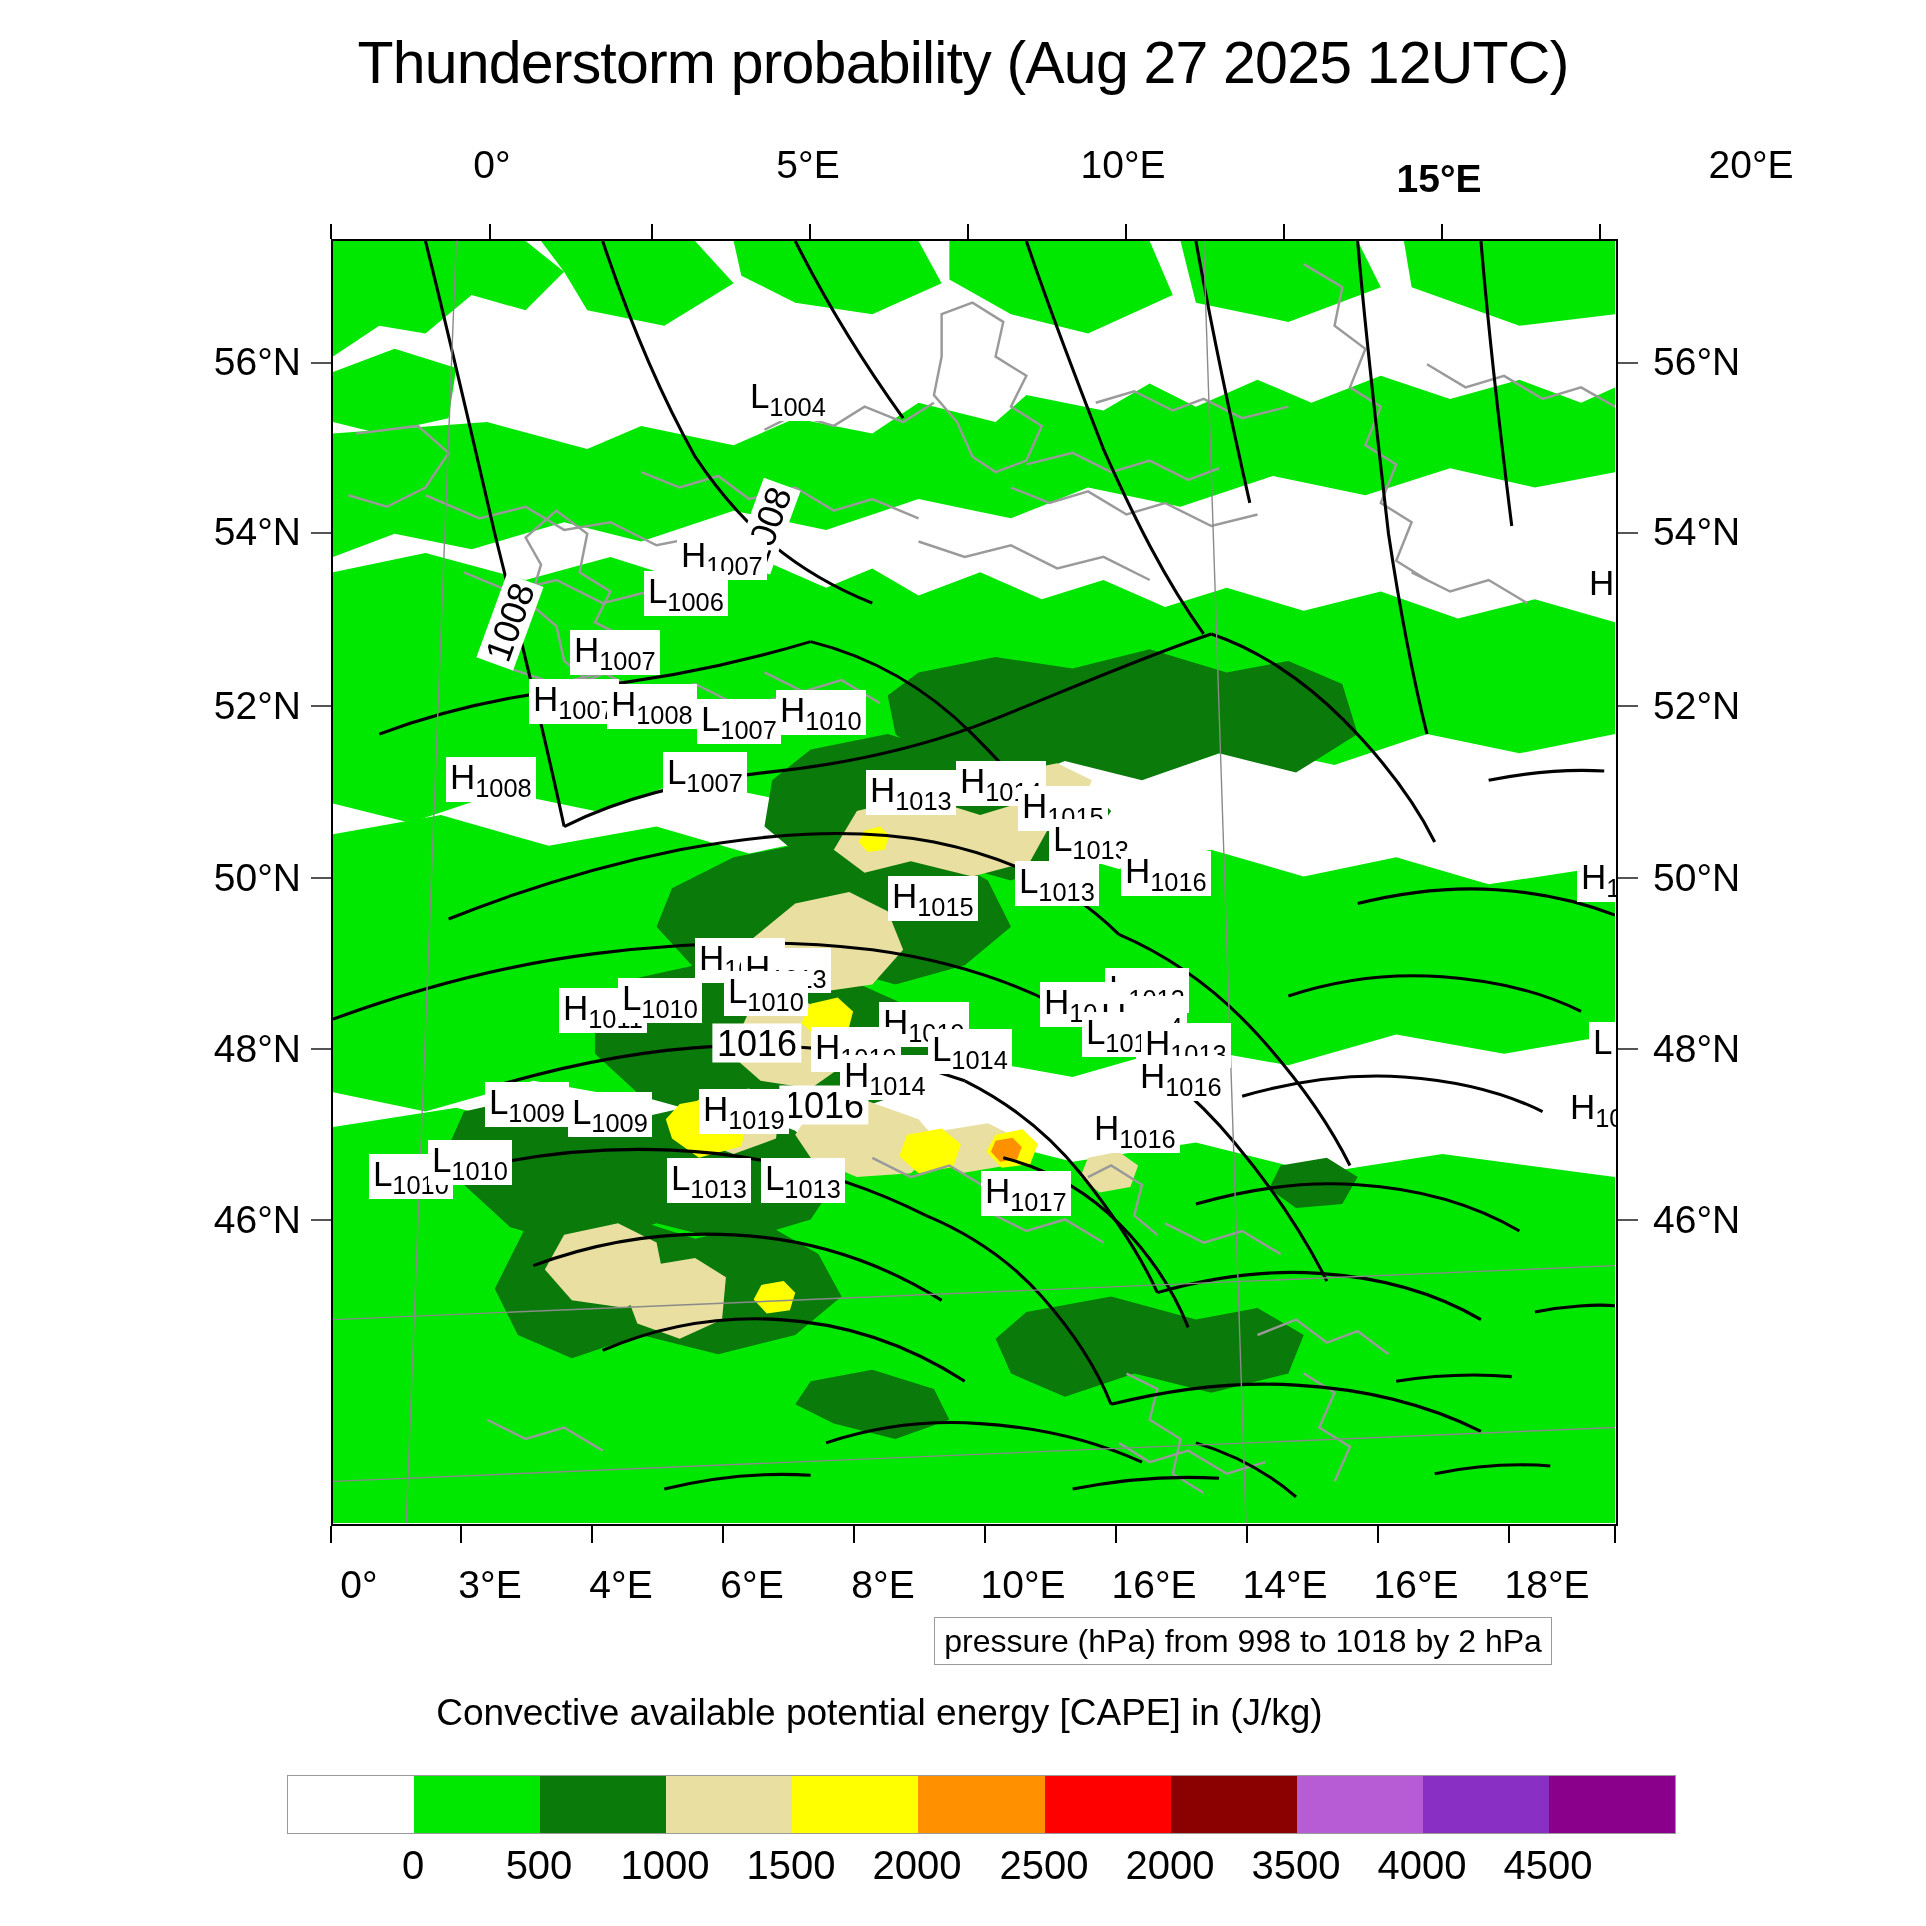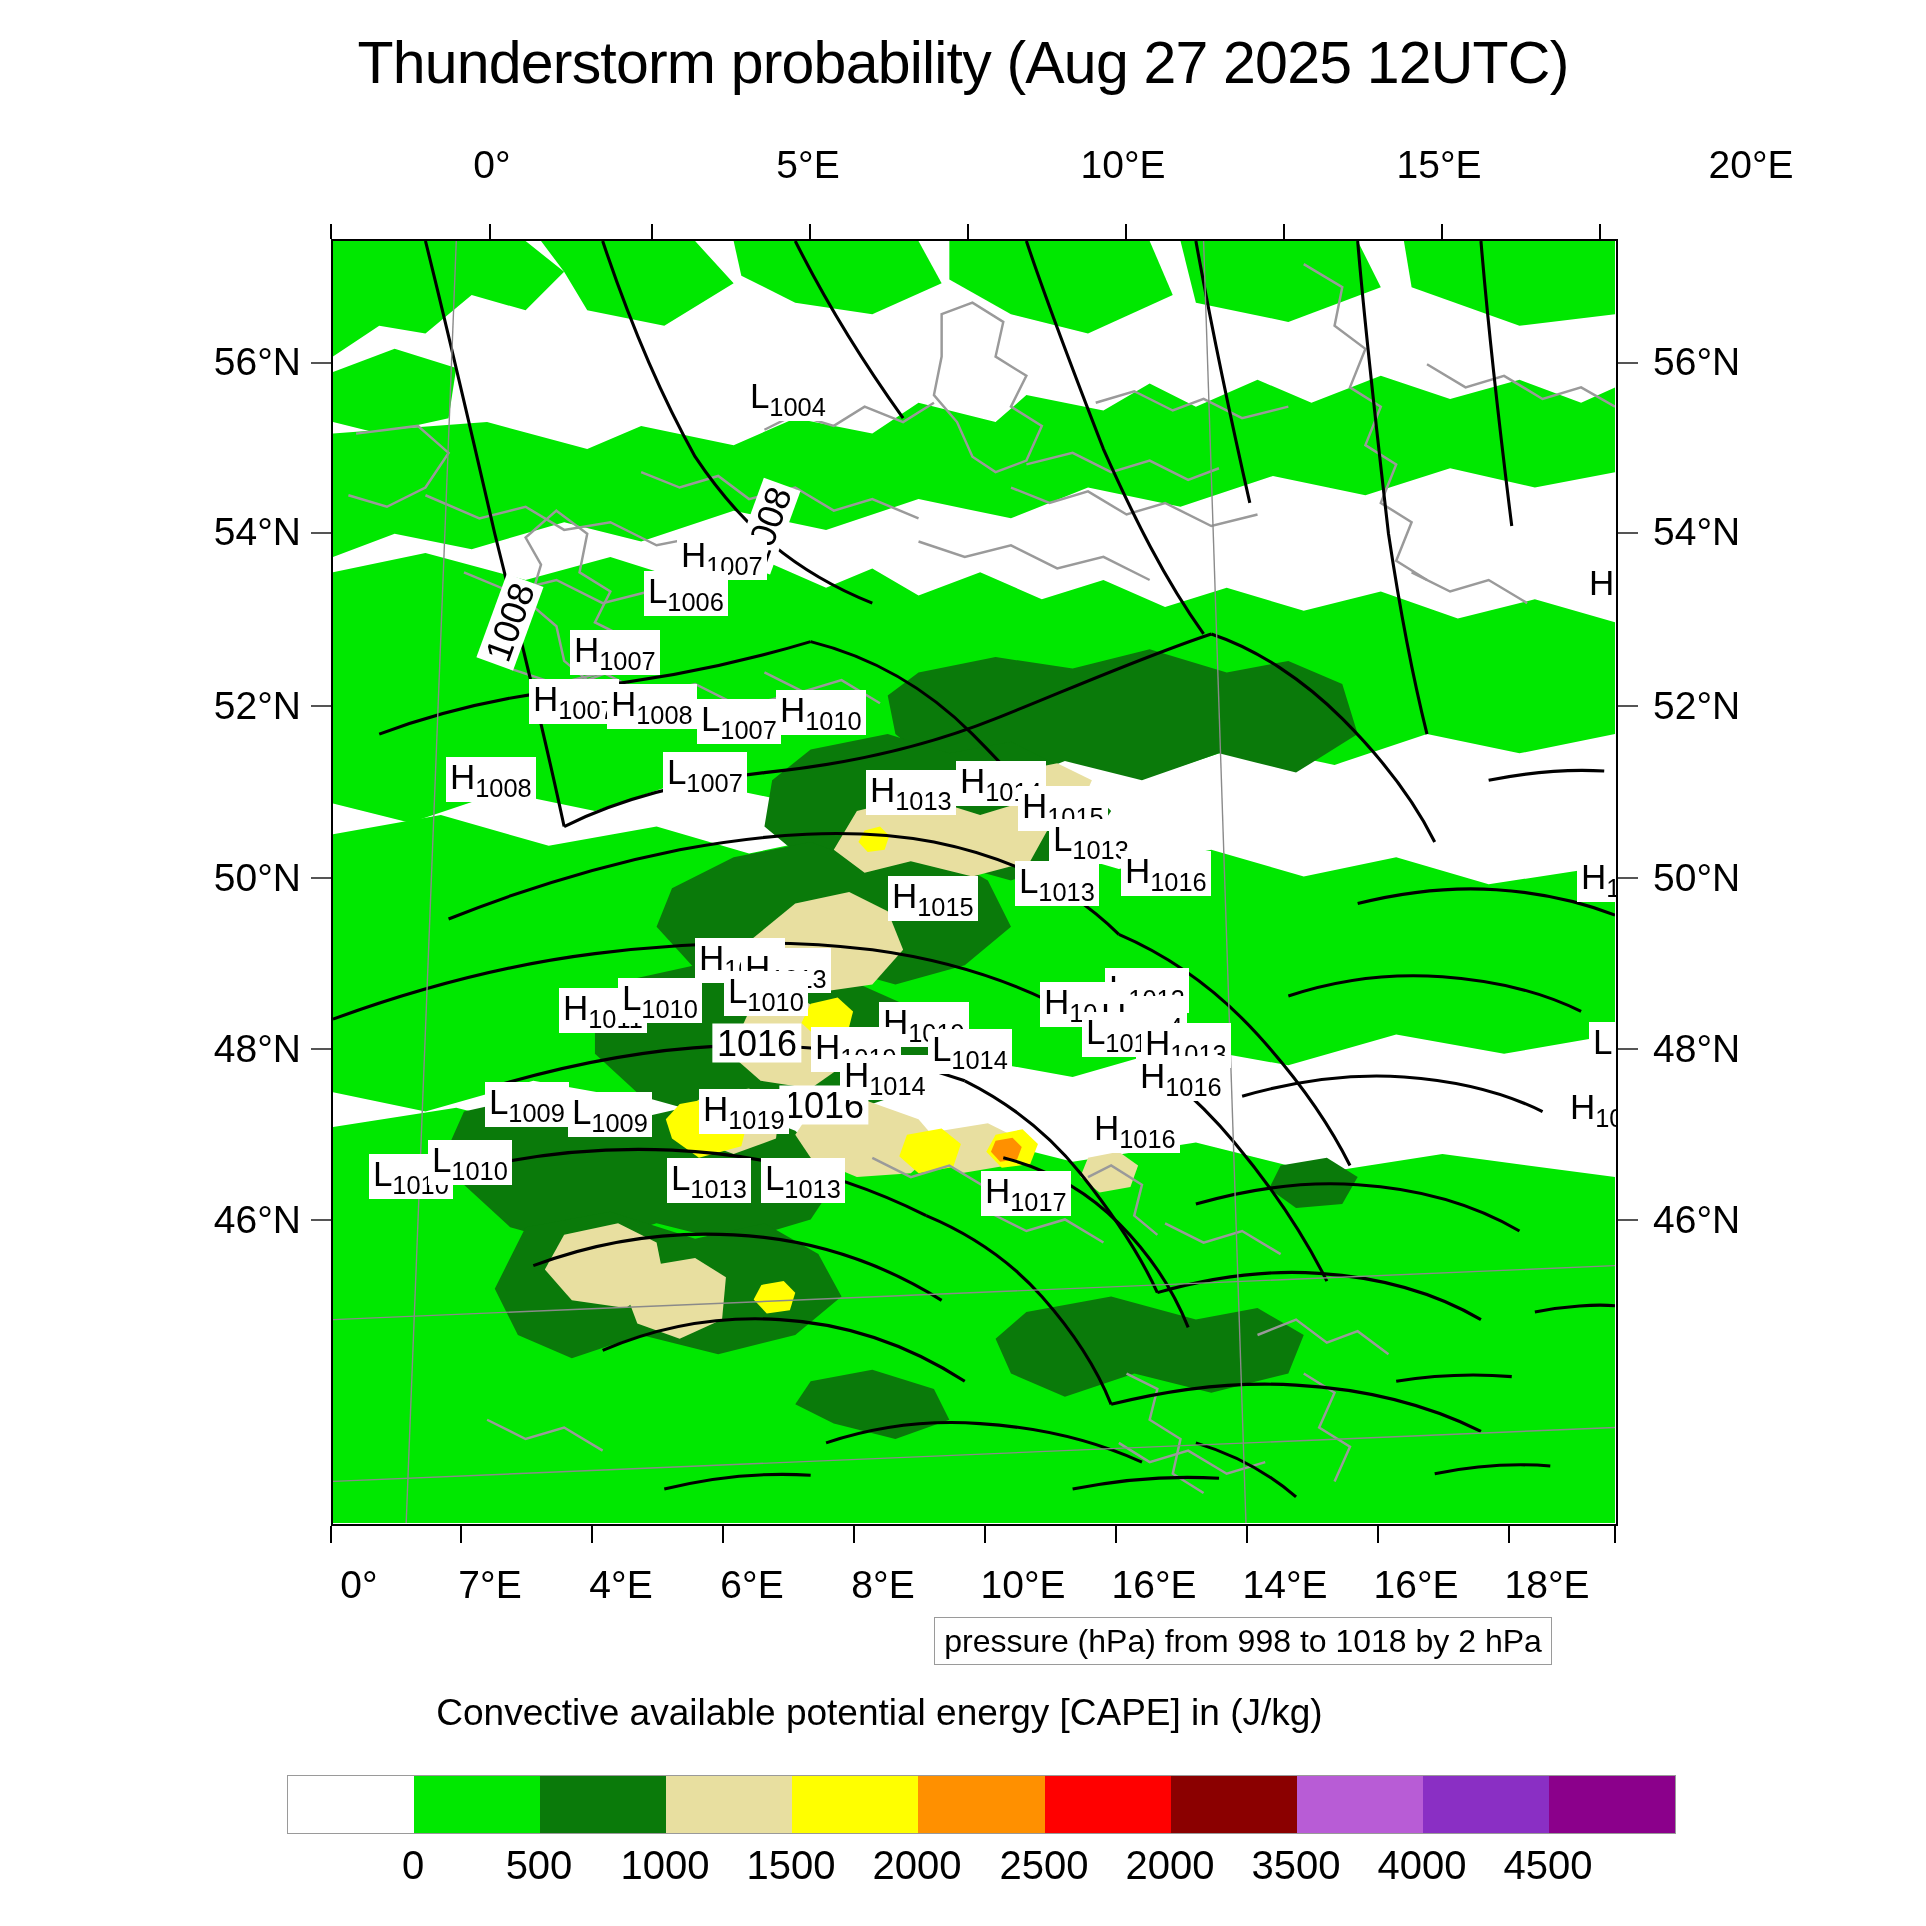--- a/index.html
+++ b/index.html
@@ -313,25 +313,25 @@
   <div class="tick" style="left:1287px;top:293px;width:20px;height:1.5px;background:#555;"></div>
   <div class="tick" style="left:1287px;top:466px;width:20px;height:1.5px;background:#555;"></div>
   <div class="tick" style="left:1287px;top:638px;width:20px;height:1.5px;background:#555;"></div>
   <div class="tick" style="left:1287px;top:809px;width:20px;height:1.5px;background:#555;"></div>
   <div class="tick" style="left:1287px;top:980px;width:20px;height:1.5px;background:#555;"></div>
 </div>
 
 <div class="axlab top-ax" style="left:492px;top:143px;">0°</div>
 <div class="axlab top-ax" style="left:808px;top:143px;">5°E</div>
 <div class="axlab top-ax" style="left:1123px;top:143px;">10°E</div>
-<div class="axlab top-ax" style="left:1439px;top:143px;">15°E</div>
+<div class="axlab top-ax" style="left:1439px;top:157px;font-weight:bold;">15°E</div>
 <div class="axlab top-ax" style="left:1751px;top:143px;">20°E</div>
 
 <div class="axlab bot-ax" style="left:359px;top:1563px;">0°</div>
-<div class="axlab bot-ax" style="left:490px;top:1563px;">7°E</div>
+<div class="axlab bot-ax" style="left:490px;top:1563px;">3°E</div>
 <div class="axlab bot-ax" style="left:621px;top:1563px;">4°E</div>
 <div class="axlab bot-ax" style="left:752px;top:1563px;">6°E</div>
 <div class="axlab bot-ax" style="left:883px;top:1563px;text-align:center;">8°E</div>
 <div class="axlab bot-ax" style="left:1023px;top:1563px;">10°E</div>
 <div class="axlab bot-ax" style="left:1154px;top:1563px;">16°E</div>
 <div class="axlab bot-ax" style="left:1285px;top:1563px;">14°E</div>
 <div class="axlab bot-ax" style="left:1416px;top:1563px;">16°E</div>
 <div class="axlab bot-ax" style="left:1547px;top:1563px;">18°E</div>
 
 <div class="axlab lat-l" style="left:193px;top:362px;width:108px;">56°N</div>

